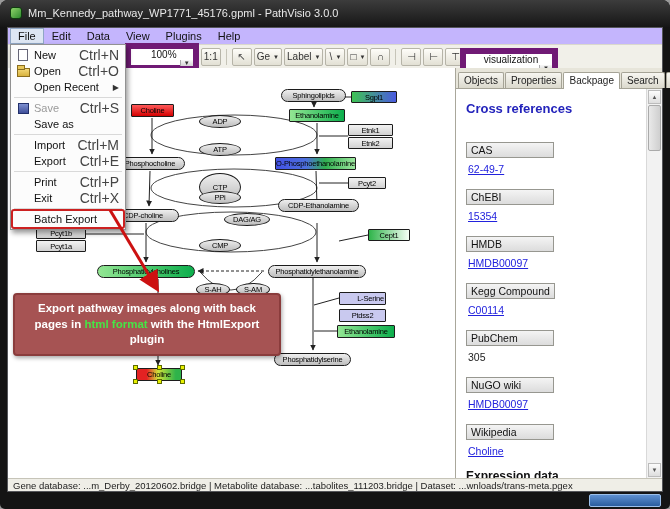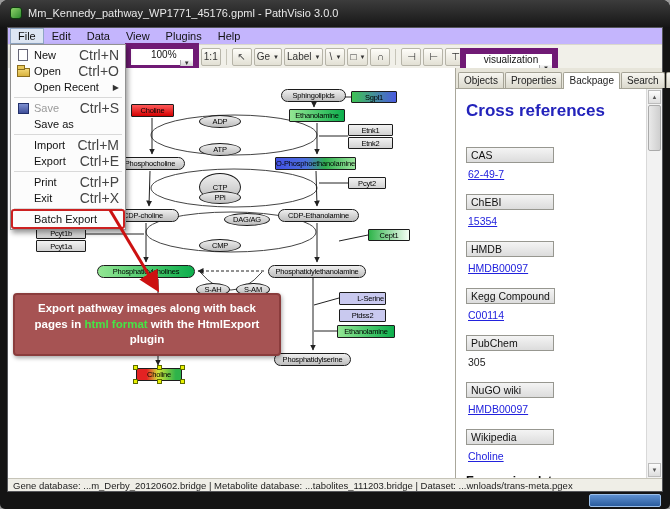--- a/index.html
+++ b/index.html
@@ -68,21 +68,21 @@
            box-shadow:1px 2px 4px rgba(0,0,0,.35);}
   .callout .hl{color:#46e546;}
   
   .rightpanel{flex:1;display:flex;flex-direction:column;background:#efeee7;min-width:0;}
   .tabsrow{height:18px;display:flex;align-items:flex-end;background:#e7e5da;padding:2px 0 0 2px;}
   .tab{font-size:10px;color:#222;padding:2px 5px;margin-right:1px;border:1px solid #a5a396;border-bottom:none;
        border-radius:2px 2px 0 0;background:linear-gradient(#f7f6f1,#dbd9cd);white-space:nowrap;}
   .tab.active{background:#fff;position:relative;top:1px;padding-bottom:3px;}
   .panel-body{flex:1;display:flex;background:#fff;border-top:1px solid #a5a396;min-height:0;}
   .panel-content{flex:1;padding:10px 6px 0 10px;overflow:hidden;}
-  .heading{color:#2323bb;font-weight:bold;font-size:17px;margin:2px 0 24px 0;}
+  .heading{color:#2323bb;font-weight:bold;font-size:13px;margin:2px 0 24px 0;}
   .xref{margin-bottom:12px;}
   .db-box{display:inline-block;min-width:78px;background:linear-gradient(#f4f4f4,#dcdcdc);border:1px solid #979790;
           font-size:10.5px;color:#111;padding:1px 4px;margin-bottom:5px;}
   .xref-id{display:block;font-size:10.5px;color:#2222dd;text-decoration:underline;margin-left:2px;cursor:pointer;}
   .xref-id.plain{color:#222;text-decoration:none;cursor:default;}
   .footer-heading{font-weight:bold;font-size:12px;color:#111;margin-top:4px;}
   .vscroll{width:15px;background:#f2f2f2;border-left:1px solid #d9d9d9;display:flex;flex-direction:column;align-items:center;}
   .sbtn{width:13px;height:14px;font-size:6px;color:#555;display:flex;align-items:center;justify-content:center;
         background:linear-gradient(#fcfcfc,#dedede);border:1px solid #bbb;box-sizing:border-box;margin:1px 0;}
   .sthumb{width:13px;height:46px;background:linear-gradient(90deg,#e9e9e9,#cfcfcf);border:1px solid #aaa;box-sizing:border-box;border-radius:2px;}
@@ -213,21 +213,21 @@
             <div class="pnode s-rect f-lightgray" style="left: 340px; top: 56px; width: 45px; height: 12px;">Etnk1</div>
             <div class="pnode s-rect f-lightgray" style="left: 340px; top: 69px; width: 45px; height: 12px;">Etnk2</div>
             <div class="pnode s-ellipse f-gray" style="left: 191px; top: 75px; width: 42px; height: 13px;">ATP</div>
             <div class="pnode s-rounded f-gray" style="left: 107px; top: 89px; width: 70px; height: 13px;">Phosphocholine</div>
             <div class="pnode s-rect f-bluegreen" style="left: 267px; top: 89px; width: 81px; height: 13px;">O-Phosphoethanolamine</div>
             <div class="pnode s-ellipse f-gray" style="left: 191px; top: 105px; width: 42px; height: 28px;">CTP</div>
             <div class="pnode s-rect f-lightgray" style="left: 340px; top: 109px; width: 38px; height: 12px;">Pcyt2</div>
             <div class="pnode s-ellipse f-gray" style="left: 191px; top: 123px; width: 42px; height: 13px;">PPi</div>
             <div class="pnode s-rounded f-gray" style="left: 99px; top: 141px; width: 72px; height: 13px;">CDP-choline</div>
             <div class="pnode s-ellipse f-gray" style="left: 216px; top: 145px; width: 46px; height: 13px;">DAG/AG</div>
-            <div class="pnode s-rounded f-gray" style="left: 270px; top: 141px; width: 81px; height: 13px;">CDP-Ethanolamine</div>
+            <div class="pnode s-rounded f-gray" style="left: 270px; top: 131px; width: 81px; height: 13px;">CDP-Ethanolamine</div>
             <div class="pnode s-rect f-lightgray" style="left: 28px; top: 159px; width: 50px; height: 12px;">Pcyt1b</div>
             <div class="pnode s-rect f-lightgray" style="left: 28px; top: 172px; width: 50px; height: 12px;">Pcyt1a</div>
             <div class="pnode s-rect f-greenwhite" style="left: 360px; top: 161px; width: 42px; height: 12px;">Cept1</div>
             <div class="pnode s-ellipse f-gray" style="left: 191px; top: 171px; width: 42px; height: 13px;">CMP</div>
             <div class="pnode s-rounded f-green" style="left: 89px; top: 197px; width: 98px; height: 13px;">Phosphatidylcholines</div>
             <div class="pnode s-rounded f-gray" style="left: 260px; top: 197px; width: 98px; height: 13px;">Phosphatidylethanolamine</div>
             <div class="pnode s-ellipse f-gray" style="left: 188px; top: 215px; width: 34px; height: 13px;">S-AH</div>
             <div class="pnode s-ellipse f-gray" style="left: 228px; top: 215px; width: 34px; height: 13px;">S-AM</div>
             <div class="pnode s-rect f-lavender" style="left: 331px; top: 224px; width: 47px; height: 13px; padding-left: 16px;">L-Serine</div>
             <div class="pnode s-rect f-lavender" style="left: 331px; top: 241px; width: 47px; height: 13px;">Ptdss2</div>

